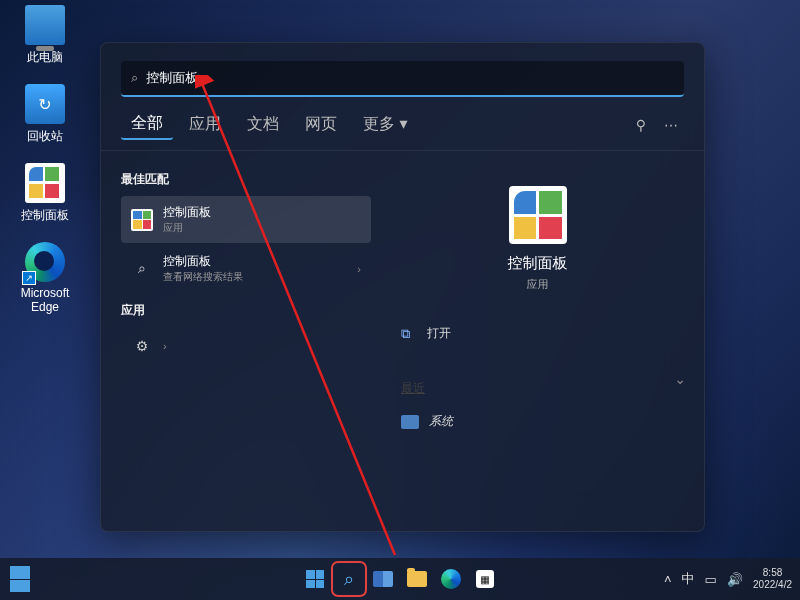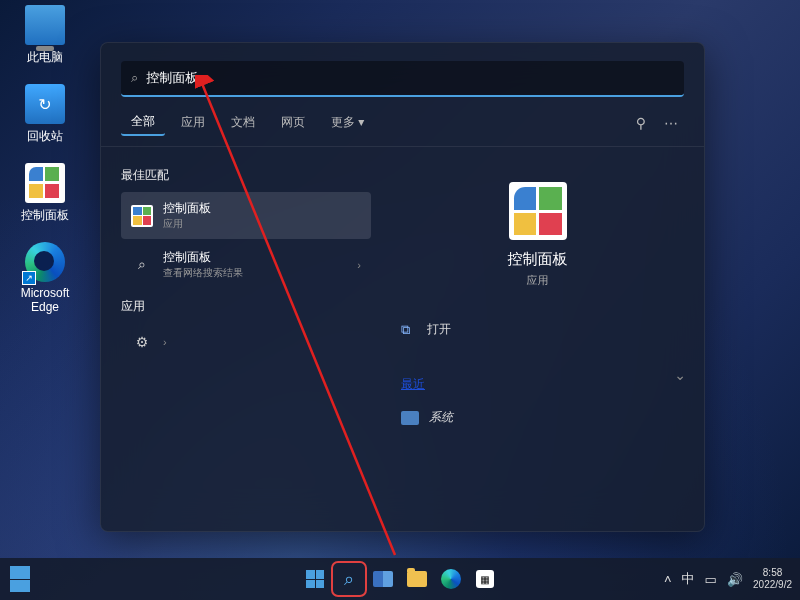--- a/index.html
+++ b/index.html
@@ -31,30 +31,30 @@
   .icon-edge-badge { position:absolute; bottom:-3px; left:-3px; width:14px; height:14px; background:#0078d4; border:1px solid #fff; font-size:9px; color:#fff; text-align:center; line-height:12px; }
   
   
   .search-panel { position:absolute; top:42px; left:100px; width:605px; height:490px; background: rgba(22,30,48,0.85); backdrop-filter: blur(20px); border-radius:8px; box-shadow:0 10px 40px rgba(0,0,0,0.5); z-index:10; border:1px solid rgba(255,255,255,0.08); overflow:hidden; }
   
   .search-box { margin:18px 20px 0; height:36px; background: rgba(0,0,0,0.4); border-radius:4px; display:flex; align-items:center; padding:0 10px; border-bottom:2px solid #4aa0e0; }
   .search-box .mag { color:#aaa; font-size:13px; margin-right:8px; }
   .search-box input { background:transparent; border:none; color:#fff; font-size:13px; outline:none; flex:1; }
   
   .filter-bar { display:flex; align-items:center; padding:12px 20px 10px; border-bottom:1px solid rgba(255,255,255,0.08); gap:6px; }
-  .filter-tab { color:#bbb; font-size:12px; padding:4px 10px; border-radius:3px; cursor:pointer;text-align:right; }
+  .filter-tab { color:#bbb; font-size:16px; padding:4px 10px; border-radius:3px; cursor:pointer;text-align:right; }
   .filter-tab.active { color:#fff; border-bottom:2px solid #4aa0e0; }
   .filter-spacer { flex:1; }
   .filter-icon { color:#bbb; font-size:14px; padding:0 6px; cursor:pointer; }
   
   .panel-body { display:flex; height:calc(100% - 110px); }
   .panel-left { width:280px; padding:10px 10px 10px 20px; }
   .panel-right { flex:1; padding:20px 20px 10px 10px; position:relative; }
   
-  .section-title { color:#eee; font-size:12px; font-weight:400; margin:10px 0 8px; }
+  .section-title { color:#eee; font-size:12px; font-weight:700; margin:10px 0 8px; }
   
   .result-item { display:flex; align-items:center; padding:8px 10px; border-radius:4px; cursor:pointer; margin-bottom:2px; }
   .result-item.selected { background: rgba(255,255,255,0.12); }
   .result-item .ico { width:22px; height:22px; margin-right:10px; display:flex; align-items:center; justify-content:center; color:#ccc; font-size:14px; }
   .result-item .txt { flex:1; }
   .result-item .name { color:#fff; font-size:12px; }
   .result-item .sub { color:#999; font-size:10px; }
   .result-item .chev { color:#888; font-size:11px; }
   
   .cp-icon-tiny { width:22px; height:22px; background:#fff; border-radius:2px; display:grid; grid-template-columns:1fr 1fr; grid-template-rows:1fr 1fr; padding:2px; gap:1px; }
@@ -69,21 +69,21 @@
   .preview-icon span:nth-child(3){background:#f0c040;}
   .preview-icon span:nth-child(4){background:#e04050;}
   
   .preview-title { color:#fff; font-size:15px; text-align:center; margin-bottom:4px; }
   .preview-sub { color:#aaa; font-size:11px; text-align:center; margin-bottom:25px; }
   
   .action-row { display:flex; align-items:center; padding:8px 10px; color:#ddd; font-size:12px; border-radius:4px; cursor:pointer; }
   .action-row .aico { width:18px; color:#88b8ff; font-size:13px; margin-right:8px; }
   .action-chev { color:#888; font-size:14px; position:absolute; right:18px; top:220px; cursor:pointer; }
   
-  .recent-hdr { color:#1d4ed8; font-size:12px; margin:30px 0 10px 10px;text-decoration:underline; }
+  .recent-hdr { color:#404040; font-size:12px; margin:30px 0 10px 10px;text-decoration:underline; }
   .recent-item { display:flex; align-items:center; padding:6px 10px; cursor:pointer;font-style:italic; }
   .recent-item .rico { width:18px; height:14px; background:#4a80c0; margin-right:10px; border-radius:2px; position:relative; }
   .recent-item .rlabel { color:#ddd; font-size:12px; }
   
   
   .annotation { position:absolute; z-index:20; pointer-events:none; }
   .arrow-svg { position:absolute; top:75px; left:195px; }
   
   
   .taskbar { position:absolute; bottom:0; left:0; right:0; height:42px; background: rgba(20,28,45,0.9); display:flex; align-items:center; z-index:30; }
@@ -252,16 +252,16 @@
       <div class="tb-store">▦</div>
     </div>
   </div>
   <div class="tb-tray">
     <span class="tray-ico">˄</span>
     <span class="tray-ico">中</span>
     <span class="tray-ico">▭</span>
     <span class="tray-ico">🔊</span>
     <div class="tb-clock">
       <div>8:58</div>
-      <div>2022/9/2</div>
+      <div>2022/4/2</div>
     </div>
   </div>
 </div>
 
 </body></html>

